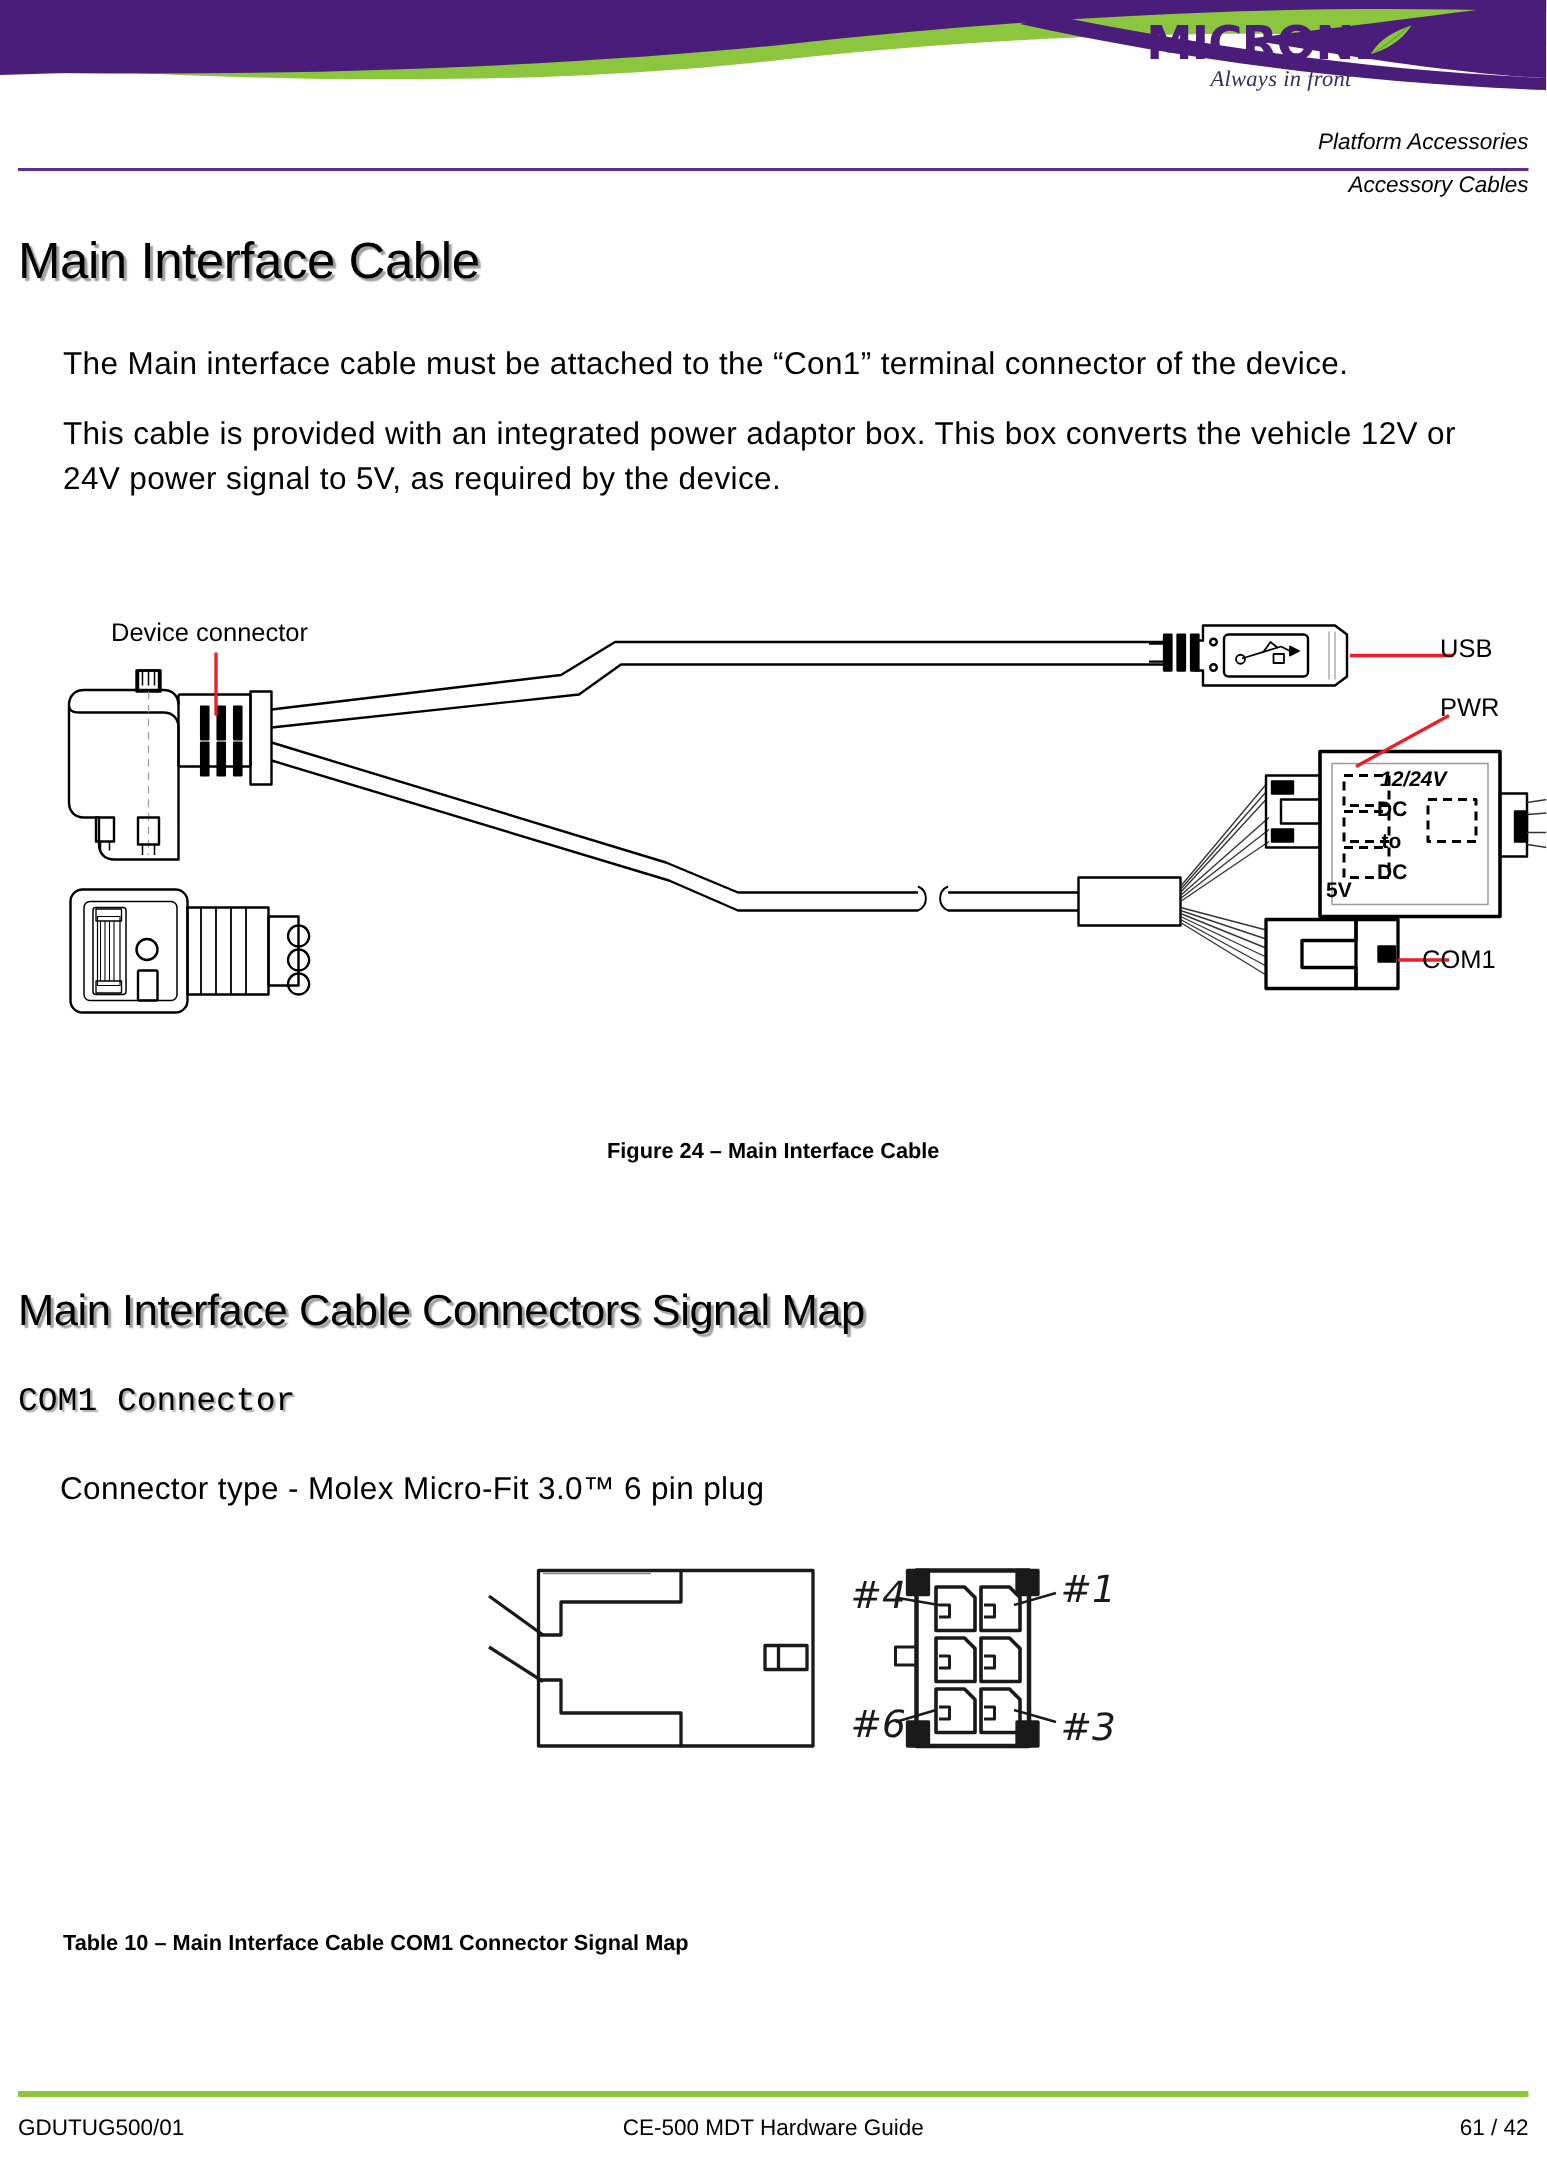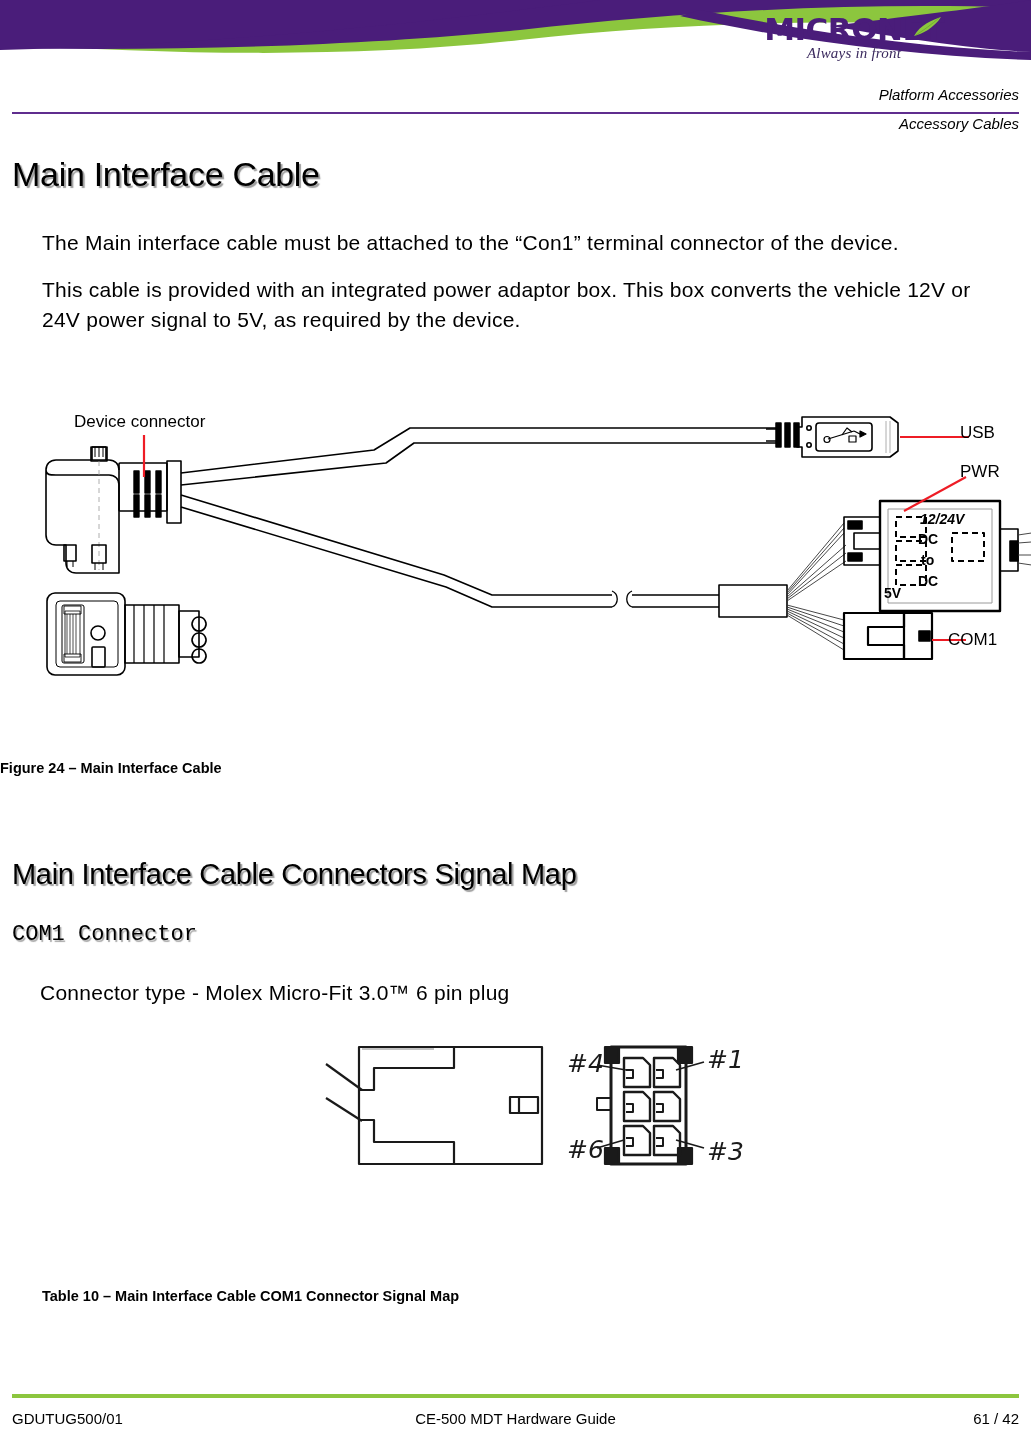--- a/index.html
+++ b/index.html
@@ -125,20 +125,21 @@
     position: absolute;
     font-family: "Liberation Sans", sans-serif;
     font-weight: bold;
     font-size: 14.5px;
     color: #000;
     white-space: nowrap;
   }
   .caption.center {
     left: 0;
     width: 1031px;
+    text-align: center;
   }
 
   
   .figure {
     position: absolute;
     padding-left: 14px;
   }
   .figure svg { display: block; }
 
   .fig-label {

